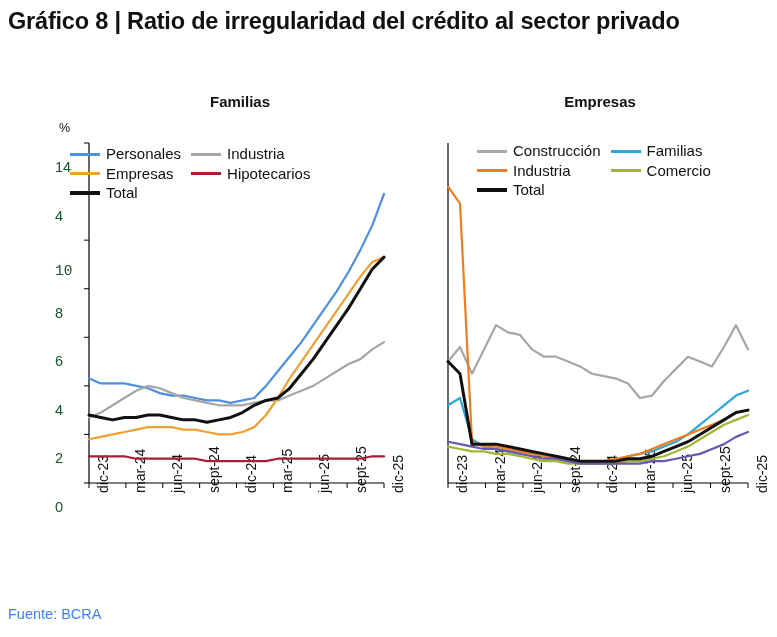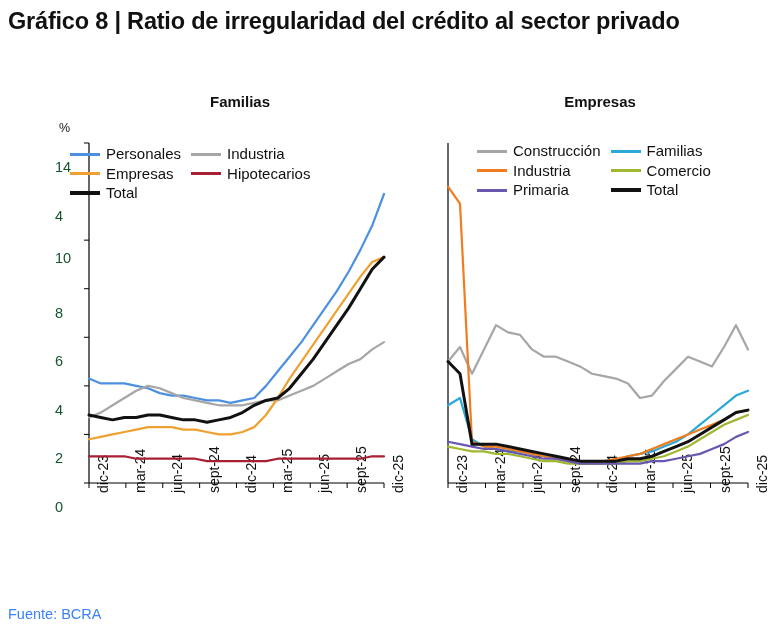--- a/index.html
+++ b/index.html
@@ -134,21 +134,21 @@
 
   <div class="panel-title left">Familias</div>
   <div class="panel-title right">Empresas</div>
 
   <div class="plot" id="plot-left">
       <div class="ytick" style="top: 346px; left: 4px; width: 26px;">0</div>
       <div class="ytick" style="top: 297.429px; left: 4px; width: 26px;">2</div>
       <div class="ytick" style="top: 248.857px; left: 4px; width: 26px;">4</div>
       <div class="ytick" style="top: 200.286px; left: 4px; width: 26px;">6</div>
       <div class="ytick" style="top: 151.714px; left: 4px; width: 26px;">8</div>
-      <div class="ytick" style="top: 97px; left: 4px; width: 26px;">10</div>
+      <div class="ytick" style="top: 110px; left: 4px; width: 26px; font-family: Liberation Mono, monospace;">10</div>
       <div class="ytick" style="top: 54.5714px; left: 4px; width: 26px;">4</div>
       <div class="ytick" style="top: 6px; left: 4px; width: 26px;">14</div>
       <div class="yaxis-unit" style="left: 8px; top: -16px;">%</div>
       <div class="xtick" style="left: 44px; top: 356px;">dic-23</div>
       <div class="xtick" style="left: 80.875px; top: 356px;">mar-24</div>
       <div class="xtick" style="left: 117.75px; top: 356px;">jun-24</div>
       <div class="xtick" style="left: 154.625px; top: 356px;">sept-24</div>
       <div class="xtick" style="left: 191.5px; top: 356px;">dic-24</div>
       <div class="xtick" style="left: 228.375px; top: 356px;">mar-25</div>
       <div class="xtick" style="left: 265.25px; top: 356px;">jun-25</div>
@@ -245,23 +245,19 @@
       </div>
       <div class="legend-item">
         <span class="legend-swatch" style="border-top-color: rgb(240, 124, 30);"></span>
         <span class="legend-label">Industria</span>
       </div>
       <div class="legend-item">
         <span class="legend-swatch" style="border-top-color: rgb(158, 184, 50);"></span>
         <span class="legend-label">Comercio</span>
       </div>
       <div class="legend-item">
-        <span class="legend-swatch" style="border-top-color: rgb(106, 88, 176);"></span>
-        <span class="legend-label">Primaria</span>
-      </div>
-      <div class="legend-item">
         <span class="legend-swatch thick" style="border-top-color: rgb(17, 17, 17);"></span>
         <span class="legend-label">Total</span>
       </div>
     </div>
 
   <div class="source">Fuente: BCRA</div>
 </div>
 
 </body></html>

